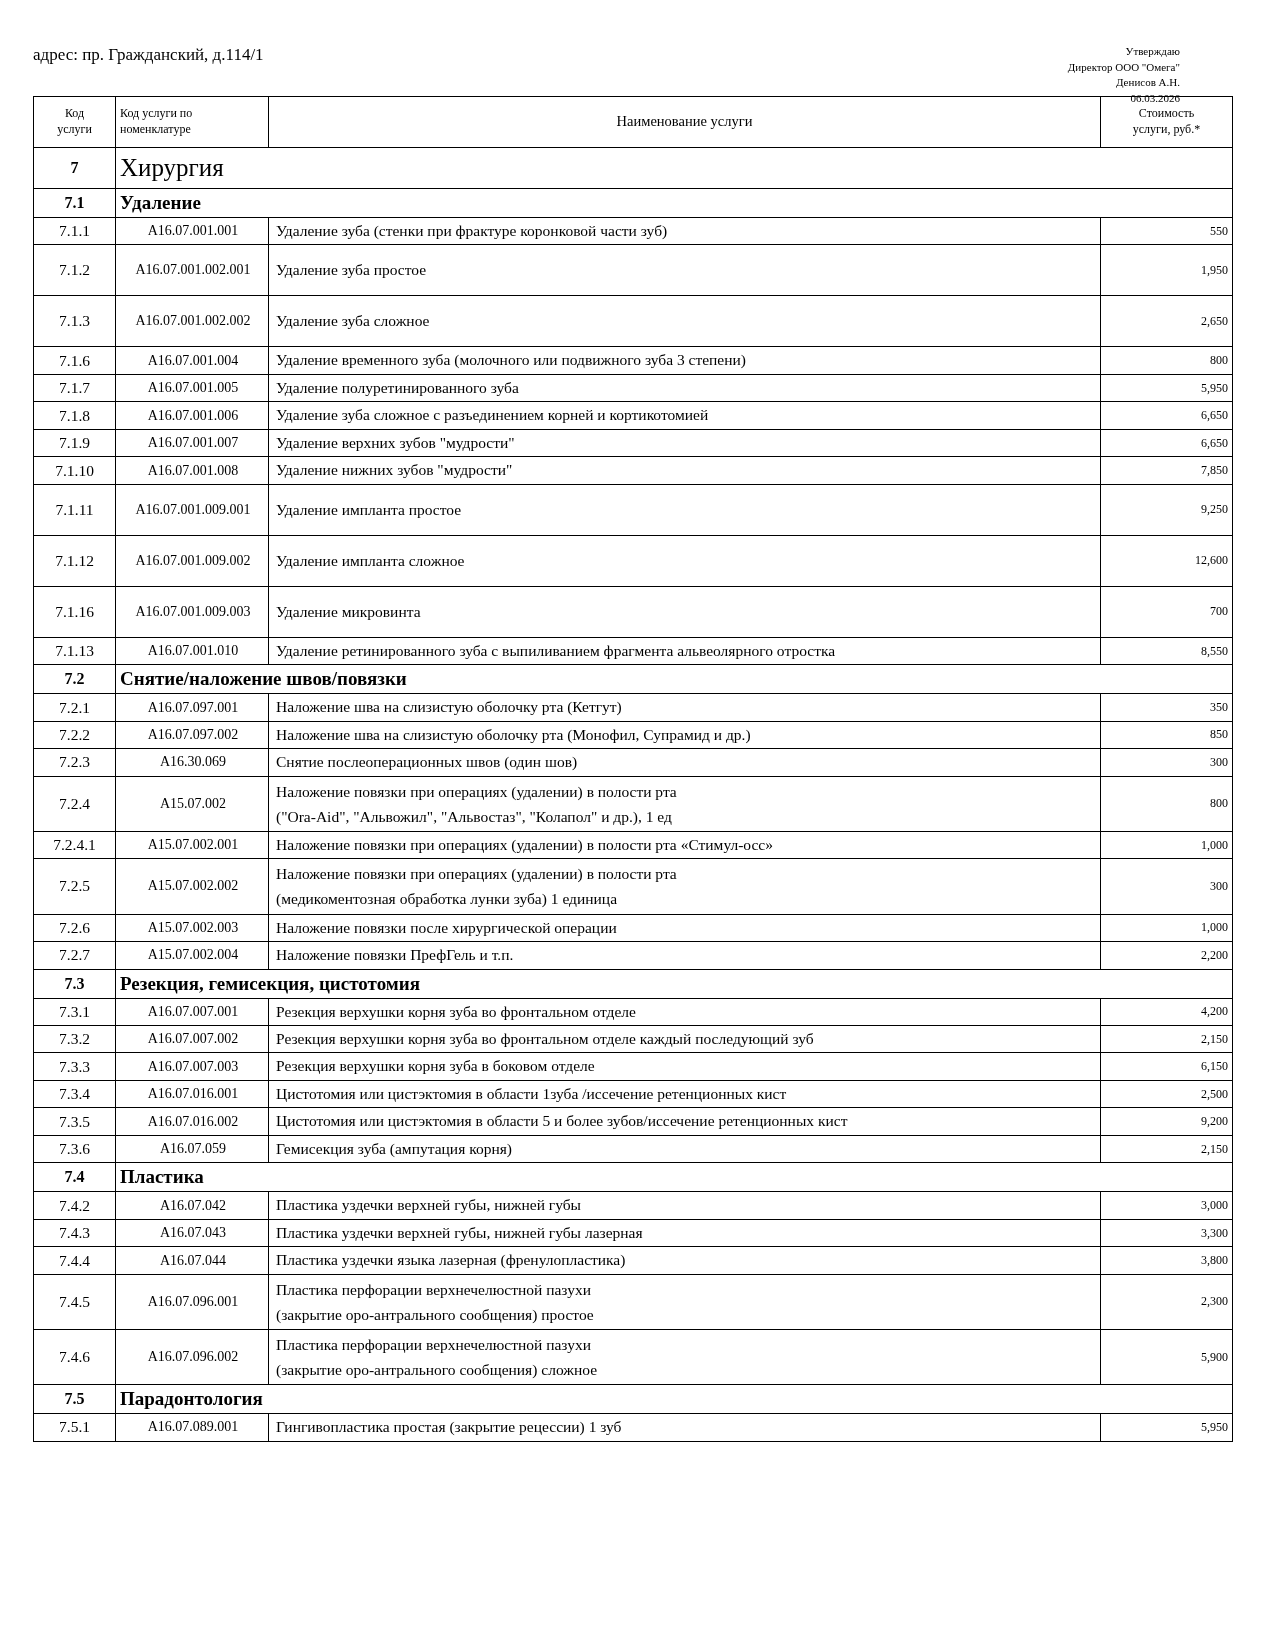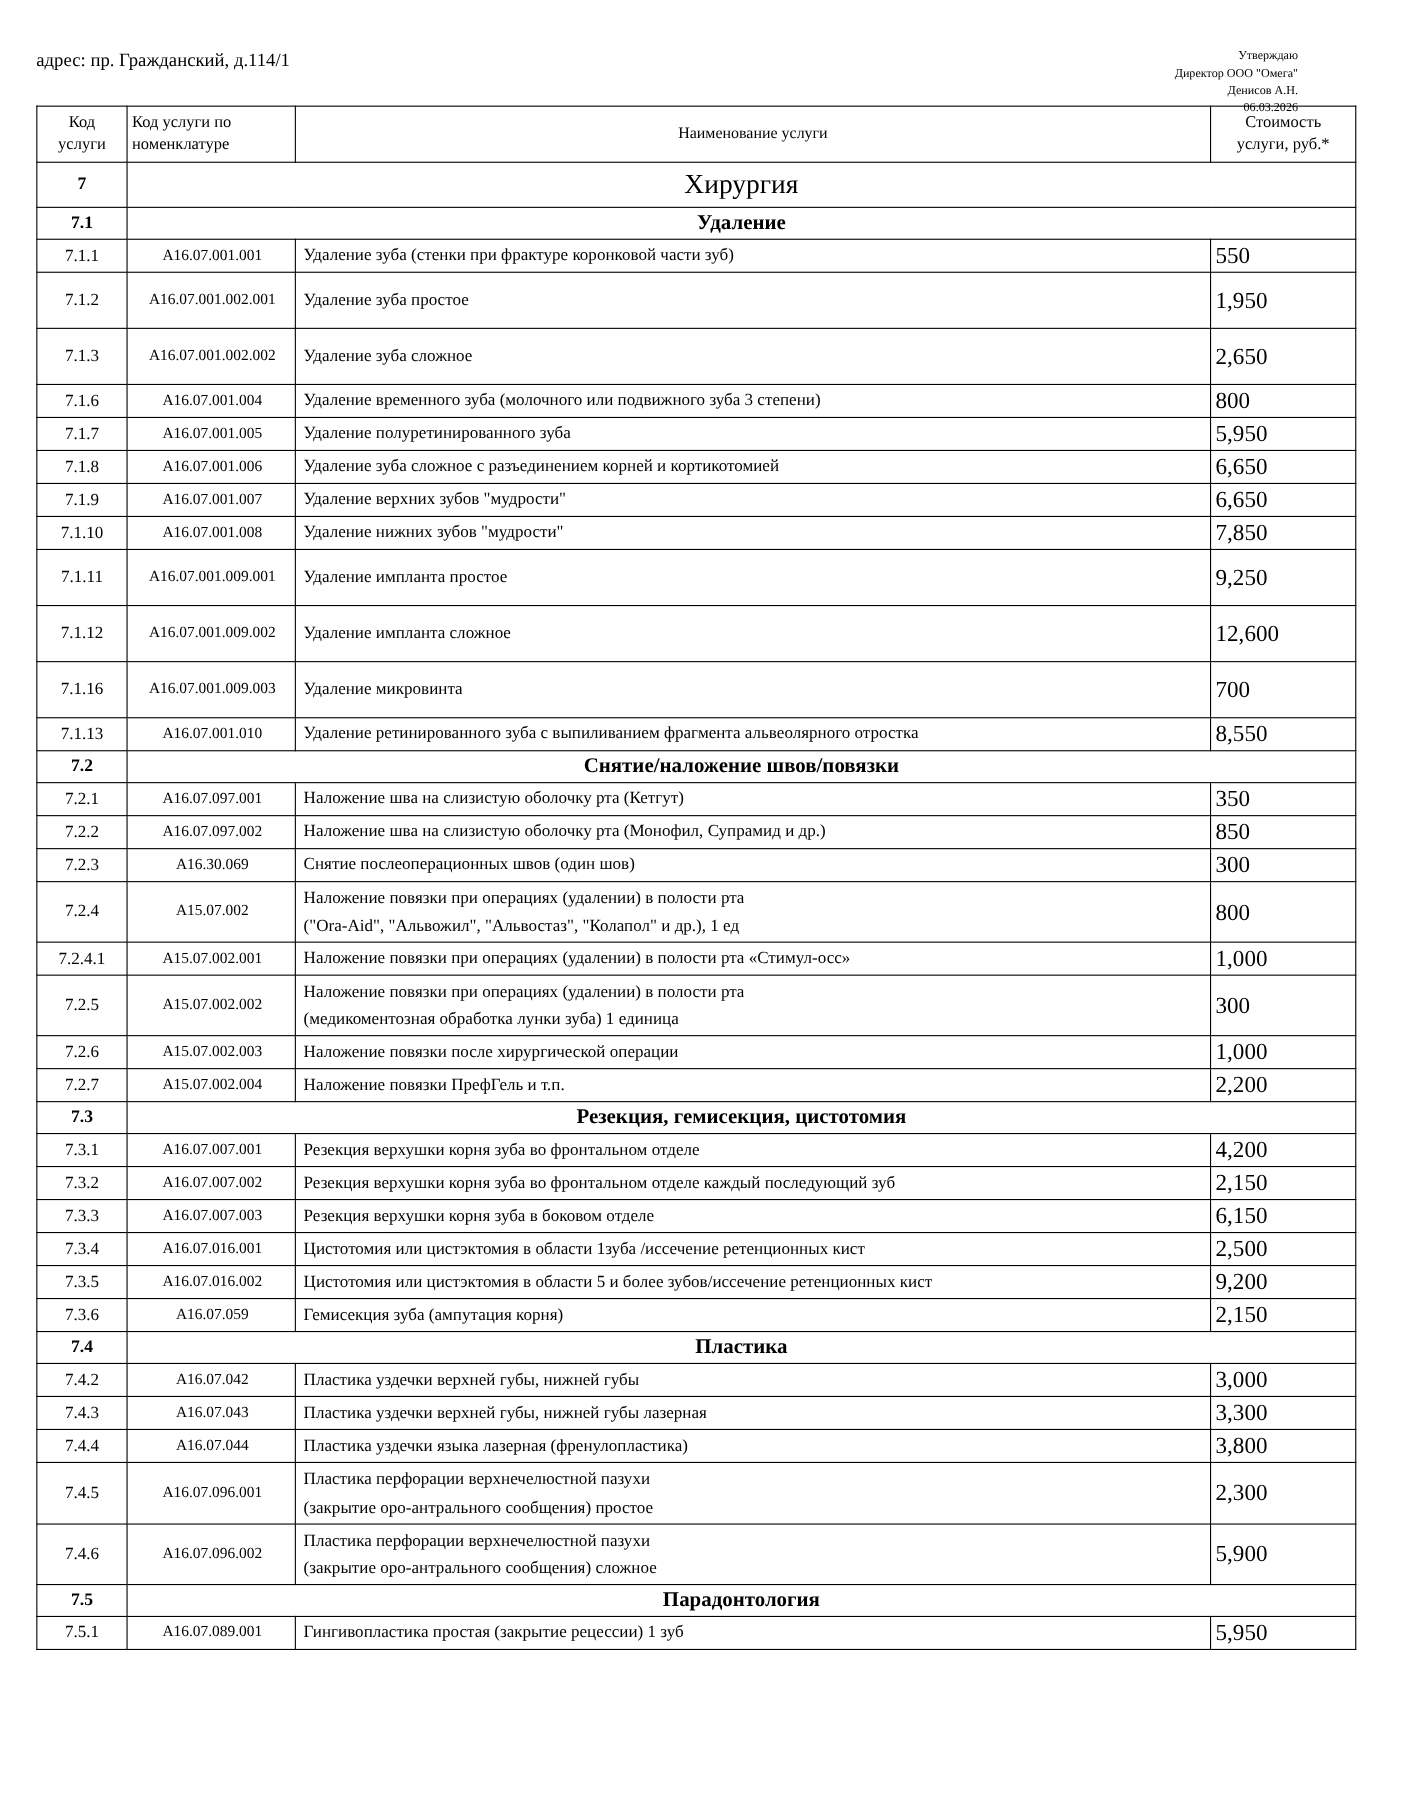--- a/index.html
+++ b/index.html
@@ -65,34 +65,34 @@
   .price-table td, .price-table th {
     border: 1.6px solid #000;
     padding: 2px 4px;
     vertical-align: middle;
     font-weight: normal;
   }
 
   
   thead th {
     font-weight: bold;
-    font-size: 15px;
+    font-size: 12px;
     line-height: 1.32;
     padding: 6px 5px;
     height: 46px;
   }
   th.th-code   { text-align: center; }
   th.th-nomen  { text-align: left; }
   th.th-name   { text-align: center; font-size: 14.5px;}
   th.th-price  { text-align: center; }
 
   
   tr.group-row td {
     font-weight: bold;
-    text-align: center;
+    text-align: left;
   }
   tr.group-row td.g-code {
     font-size: 16px;
     text-align: center;
   }
   tr.group-lvl1 td.g-title {
     font-size: 25px;
     padding: 6px 4px;
     font-weight: normal;
   }
@@ -114,22 +114,22 @@
     padding-left: 6px;
     white-space: nowrap;
   }
   tr.data-row td.d-name {
     text-align: left;
     font-size: 15.5px;
     padding-left: 7px;
     line-height: 1.45;
   }
   tr.data-row td.d-price {
-    text-align: left;
-    font-size: 21px;
+    text-align: right;
+    font-size: 12px;
     white-space: nowrap;
     margin-top: 24px;
   }
   tr.data-row.tall td { height: 46px; }
   tr.data-row.two-line td.d-name { line-height: 1.62; }
   .nm-l2 { display: block; }
 </style>
 </head>
 <body>
 

